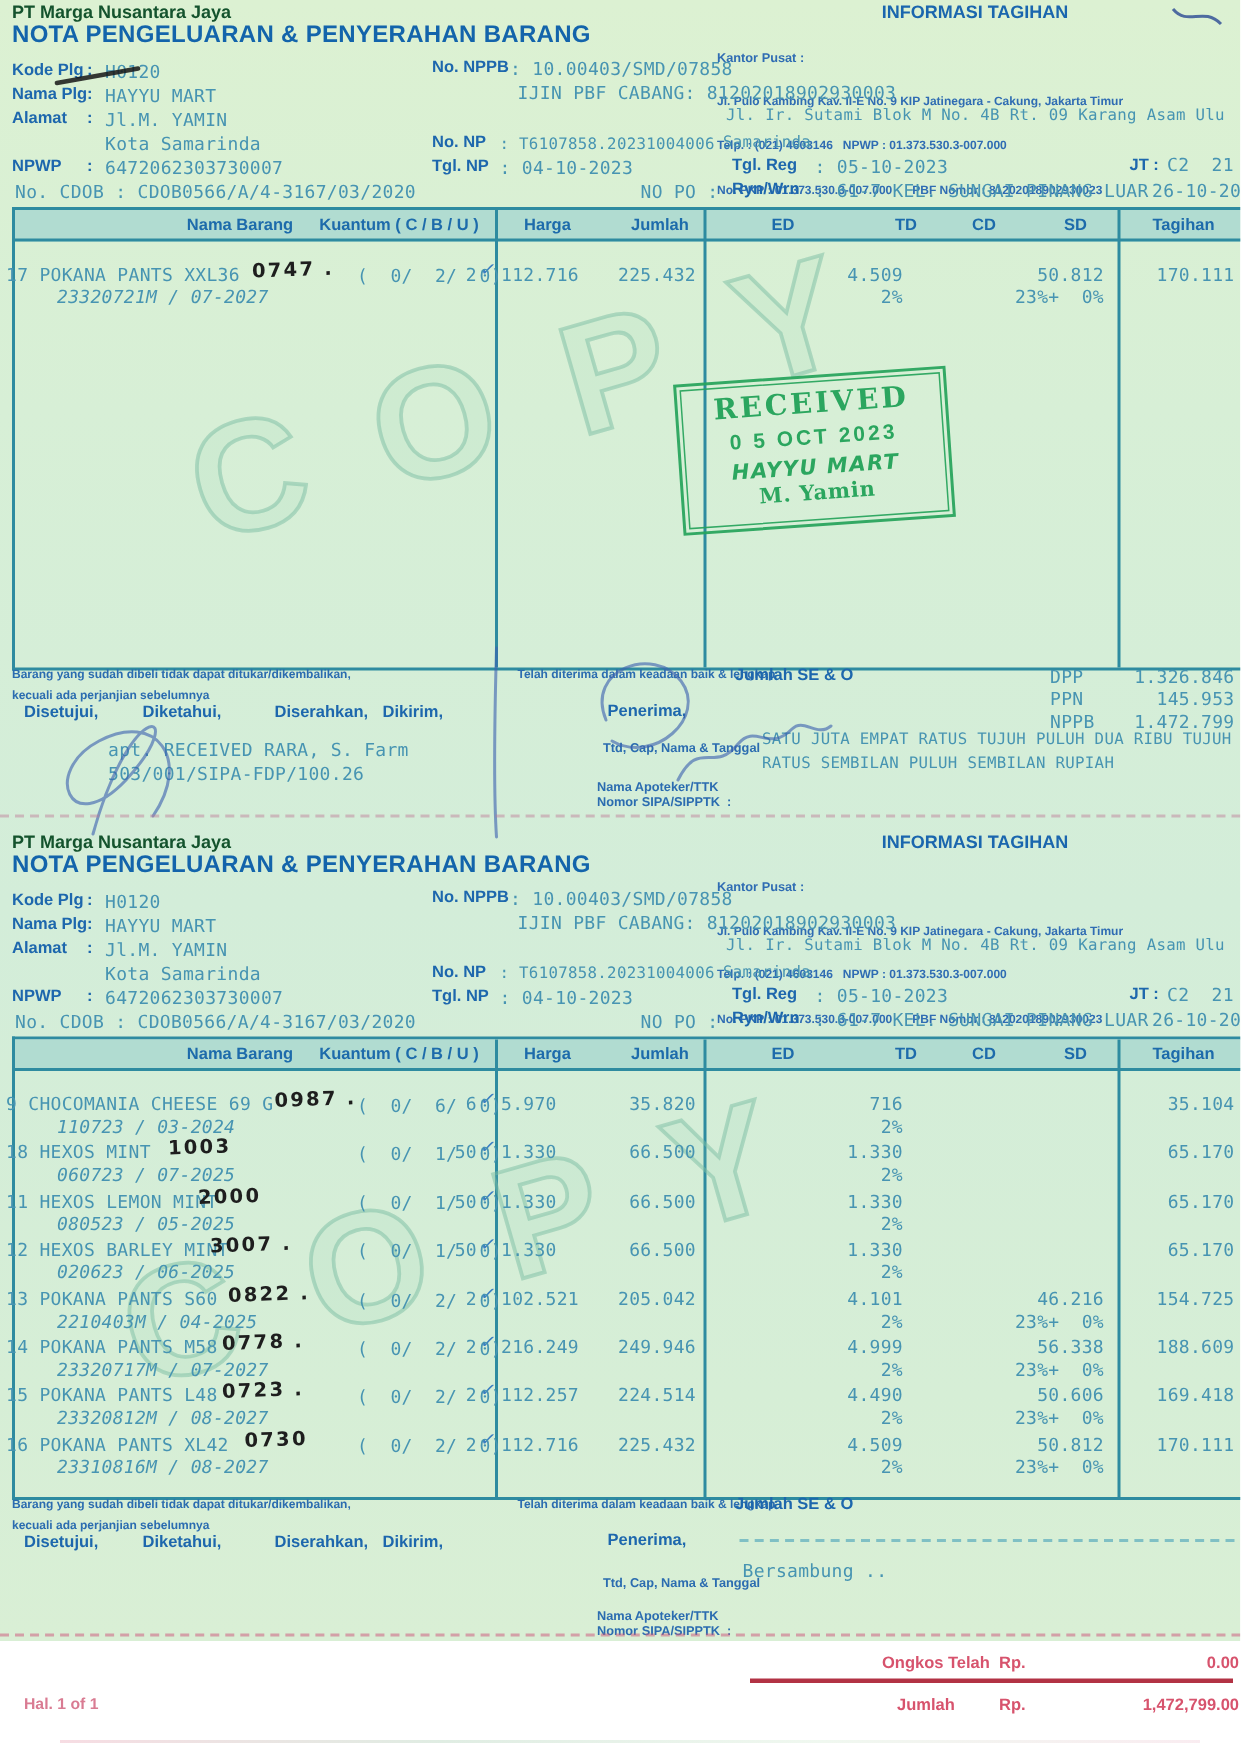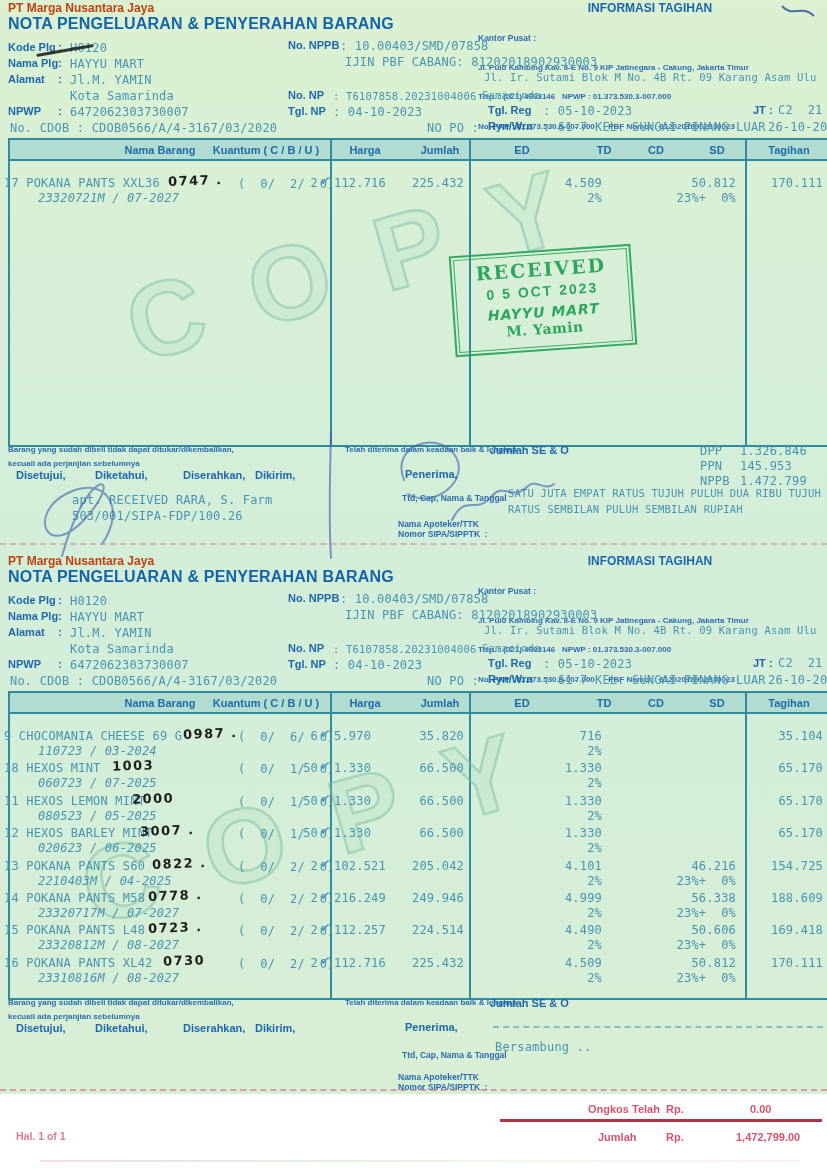--- a/index.html
+++ b/index.html
@@ -1,21 +1,21 @@
 <!DOCTYPE html>
 <html><head>
 <meta charset="utf-8">
 <style>
   html,body{margin:0;padding:0;background:#fff;}
   .screen{position:relative;width:827px;height:1169px;overflow:hidden;background:#ffffff;font-family:"Liberation Sans",sans-serif;}
   .paper{position:absolute;left:0;top:0;width:827px;height:1094px;
     background:linear-gradient(180deg,#dcf1d2 0%,#d7efd6 25%,#d3edd9 55%,#d6eed6 85%,#d9efd5 100%);}
   .ap{position:absolute;line-height:1;white-space:pre;}
   .doc{position:absolute;left:0;width:827px;height:553px;}
-  .company{font:700 12px "Liberation Sans",sans-serif;color:#c2410c;}
+  .company{font:700 12px "Liberation Sans",sans-serif;color:#14532d;}
   .title{font:700 16px "Liberation Sans",sans-serif;color:#1364ab;letter-spacing:.2px;}
   .inft{font:700 12px "Liberation Sans",sans-serif;color:#1a66ae;text-align:center;}
   .kantor{font:600 8px "Liberation Sans",sans-serif;color:#2f6cb3;line-height:9.8px;}
   .kantor .kb{font-weight:700;font-size:8.5px;}
   .kantor div{white-space:pre;}
   .alkes{padding-left:118px;}
   .lbl{font:600 11px "Liberation Sans",sans-serif;color:#1d67ad;}
   .lbl-s{font:600 8.5px "Liberation Sans",sans-serif;color:#2b6cb0;}
   .lbl-xs{font:600 8px "Liberation Sans",sans-serif;color:#2b6cb0;}
   .dm{font:12px "DejaVu Sans Mono",monospace;color:#4794b2;letter-spacing:.2px;}
@@ -53,21 +53,21 @@
   .sigsvg{position:absolute;left:0;top:428px;pointer-events:none;}
   .corner{position:absolute;left:778px;top:0;pointer-events:none;}
   .sep1{position:absolute;left:0;top:543px;width:827px;border-top:2px dashed rgba(190,120,150,.45);}
   .sep2{position:absolute;left:0;top:1089px;width:827px;border-top:2px dashed rgba(205,95,130,.55);}
   .dash-teal{position:absolute;left:493px;top:473px;width:330px;border-top:2px dashed rgba(70,160,185,.6);}
   .red{font:600 11px "Liberation Sans",sans-serif;color:#d7536d;}
   .red-line{position:absolute;left:500px;top:1119px;width:322px;height:3px;background:#b23244;}
   .hal{font:600 10.5px "Liberation Sans",sans-serif;color:#d97b92;}
   .rainbow{position:absolute;left:40px;top:1160px;width:760px;height:2px;opacity:.55;
     background:linear-gradient(90deg,rgba(230,150,170,.6),rgba(160,200,170,.6),rgba(200,230,200,.5),rgba(230,170,190,.4));}
-  .ttl-r{text-align:left;}
+  .ttl-r{text-align:right;}
 </style>
 </head>
 <body>
 
 <div class="screen">
   <div class="paper"></div>
 
   <div class="doc" id="doc1" style="top:0">
     <div class="ap company" style="left:8px;top:1px">PT Marga Nusantara Jaya</div>
     <div class="ap title" style="left:8px;top:15px">NOTA PENGELUARAN &amp; PENYERAHAN BARANG</div>

